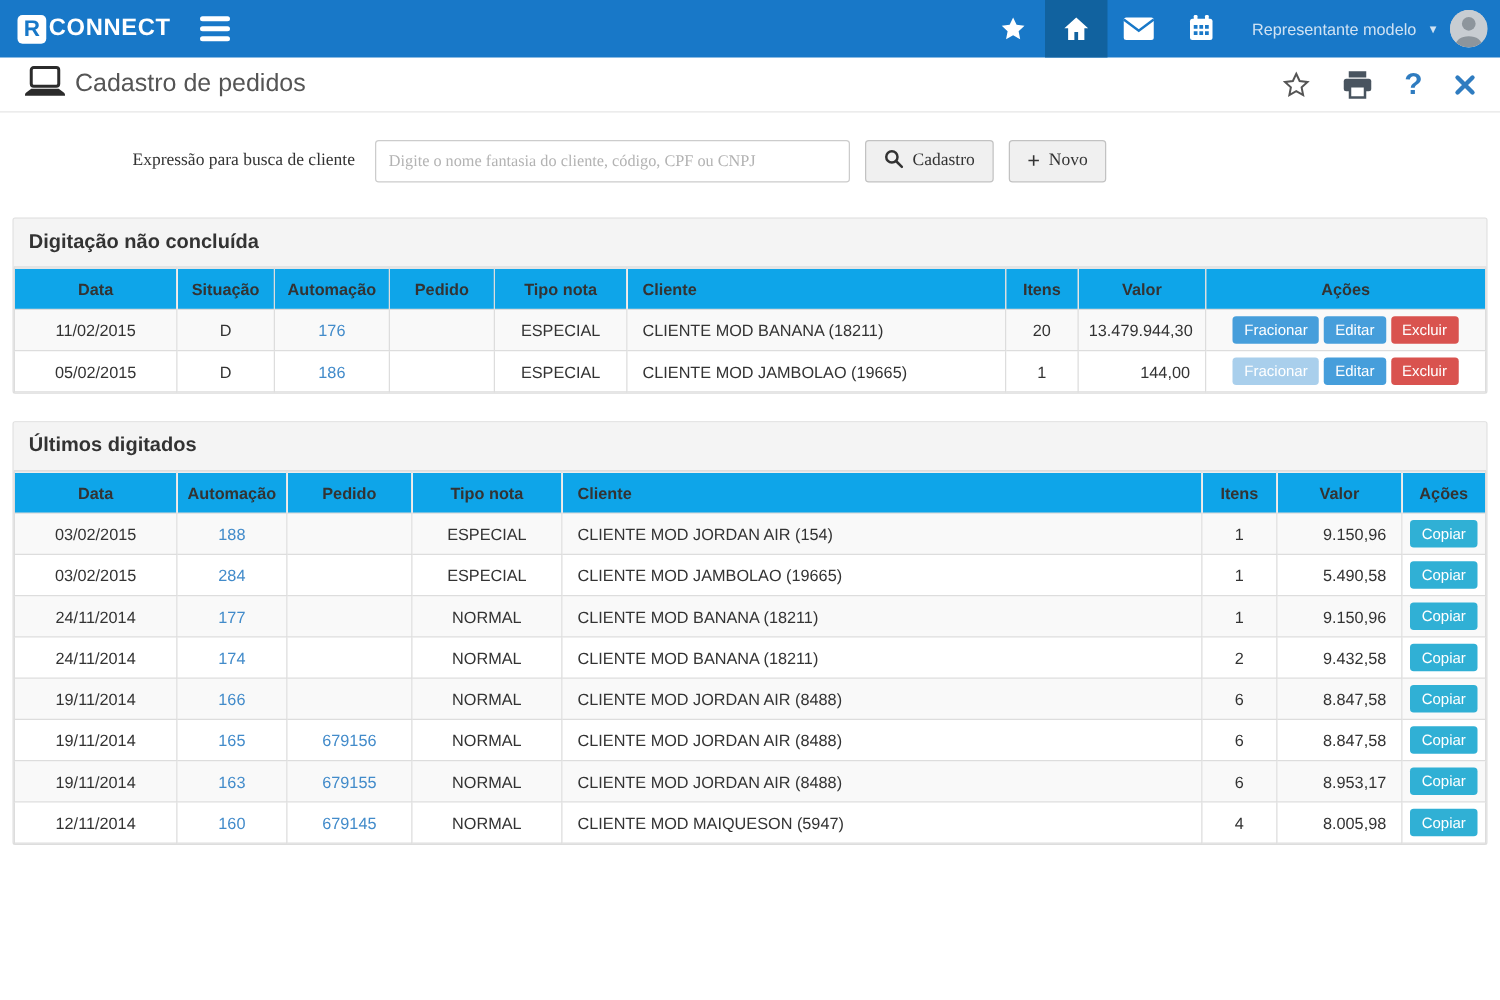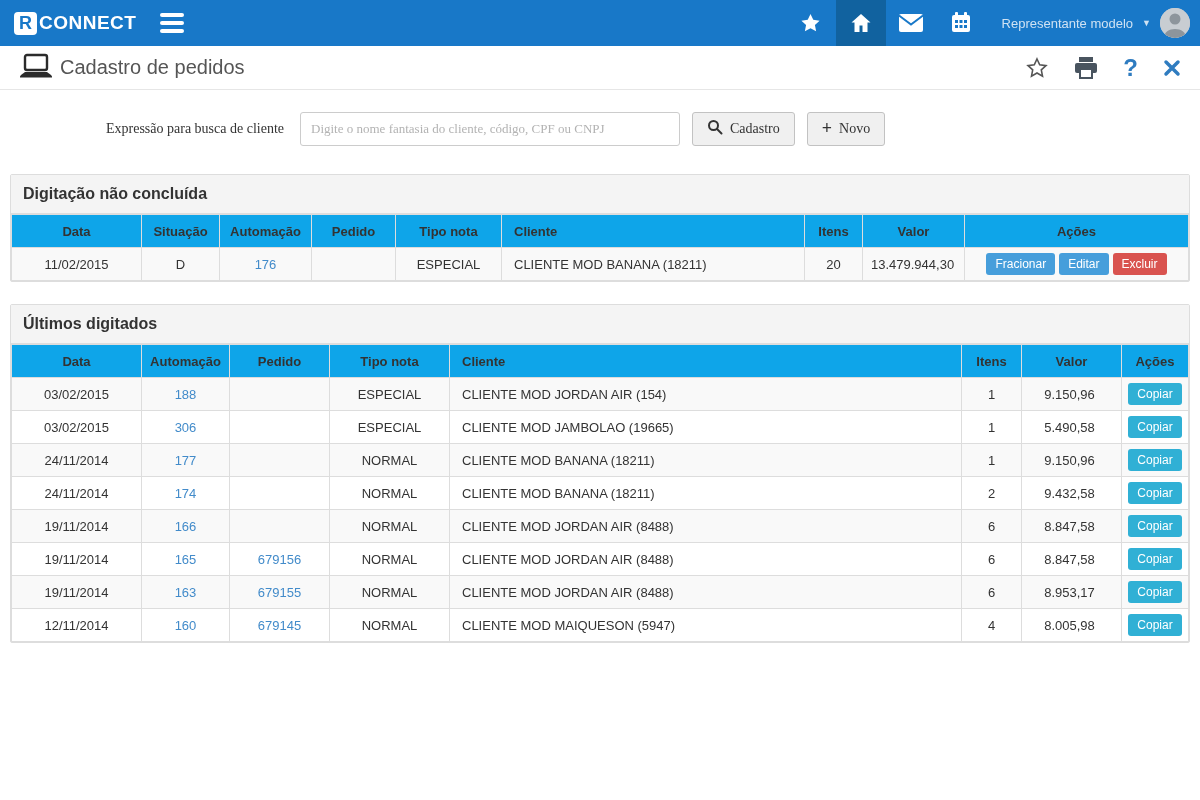--- a/index.html
+++ b/index.html
@@ -51,21 +51,21 @@
   .t1 th:nth-child(4){width:84px} .t1 th:nth-child(5){width:106px} .t1 th:nth-child(7){width:58px}
   .t1 th:nth-child(8){width:102px} .t1 th:nth-child(9){width:224px}
   .t1 th:nth-child(6), .t1 td:nth-child(6){text-align:left; padding-left:12px}
   .t1 td:nth-child(8){text-align:right; padding-right:12px}
 
   
   .t2 th:nth-child(1){width:130px} .t2 th:nth-child(2){width:88px} .t2 th:nth-child(3){width:100px}
   .t2 th:nth-child(4){width:120px} .t2 th:nth-child(6){width:60px} .t2 th:nth-child(7){width:100px}
   .t2 th:nth-child(8){width:67px}
   .t2 th:nth-child(5), .t2 td:nth-child(5){text-align:left; padding-left:12px}
-  .t2 td:nth-child(7){text-align:center; padding-right:12px}
+  .t2 td:nth-child(7){text-align:right; padding-right:12px}
 
   .grid td.actions { text-align: center; white-space: nowrap; padding: 4px; }
   .btn { border: none; border-radius: 3px; color: #fff; font-size: 12px; padding: 4px 9px; margin: 0 2px; cursor: pointer; font-family: inherit; }
   .btn-primary { background: var(--btn-primary, #469edb); }
   .btn-primary.disabled { background: var(--btn-primary-disabled, #a9cfec); }
   .btn-danger { background: var(--btn-danger, #d9534f); }
   .btn-info { background: var(--btn-info, #30b0d5); }
 </style>
 </head>
 <body>
@@ -199,20 +199,31 @@
           <td>11/02/2015</td>
           <td>D</td>
           <td><span class="cell-link">176</span></td>
           <td></td>
           <td>ESPECIAL</td>
           <td>CLIENTE MOD BANANA (18211)</td>
           <td>20</td>
           <td>13.479.944,30</td>
           <td class="actions"><button class="btn btn-primary">Fracionar</button><button class="btn btn-primary">Editar</button><button class="btn btn-danger">Excluir</button></td>
         </tr>
+        <tr>
+          <td>05/02/2015</td>
+          <td>D</td>
+          <td><span class="cell-link">186</span></td>
+          <td></td>
+          <td>ESPECIAL</td>
+          <td>CLIENTE MOD JAMBOLAO (19665)</td>
+          <td>1</td>
+          <td>144,00</td>
+          <td class="actions"><button class="btn btn-primary disabled">Fracionar</button><button class="btn btn-primary">Editar</button><button class="btn btn-danger">Excluir</button></td>
+        </tr>
       </tbody>
   </table>
 </section>
 
 <section class="panel">
   <div class="panel-title">Últimos digitados</div>
   <table class="grid t2">
     <thead>
         <tr>
           <th>Data</th>
@@ -231,21 +242,21 @@
           <td><span class="cell-link">188</span></td>
           <td></td>
           <td>ESPECIAL</td>
           <td>CLIENTE MOD JORDAN AIR (154)</td>
           <td>1</td>
           <td>9.150,96</td>
           <td class="actions"><button class="btn btn-info">Copiar</button></td>
         </tr>
         <tr>
           <td>03/02/2015</td>
-          <td><span class="cell-link">306</span></td>
+          <td><span class="cell-link">284</span></td>
           <td></td>
           <td>ESPECIAL</td>
           <td>CLIENTE MOD JAMBOLAO (19665)</td>
           <td>1</td>
           <td>5.490,58</td>
           <td class="actions"><button class="btn btn-info">Copiar</button></td>
         </tr>
         <tr>
           <td>24/11/2014</td>
           <td><span class="cell-link">177</span></td>

